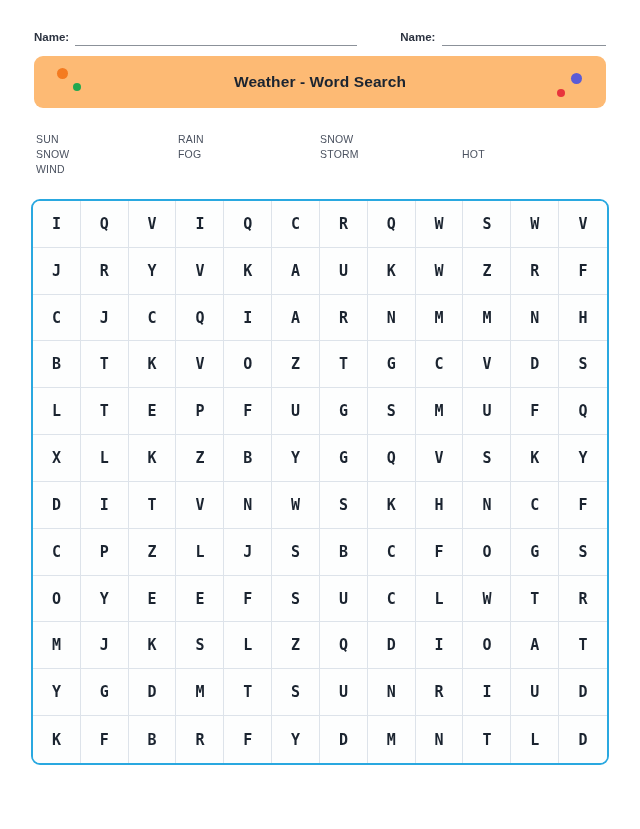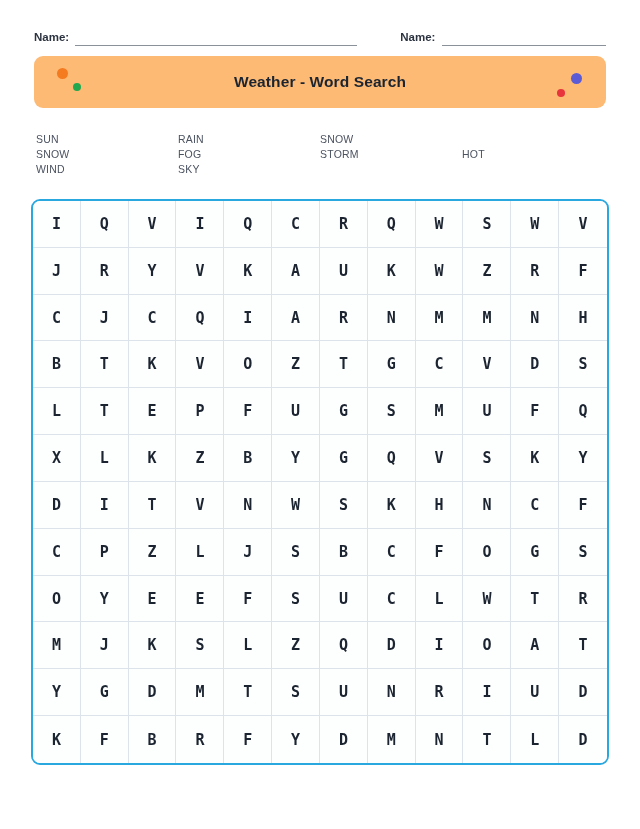--- a/index.html
+++ b/index.html
@@ -170,21 +170,20 @@
       <span class="word-cell">SNOW</span>
     </div>
     <div class="word-row">
       <span class="word-cell">SNOW</span>
       <span class="word-cell">FOG</span>
       <span class="word-cell">STORM</span>
       <span class="word-cell">HOT</span>
     </div>
     <div class="word-row">
       <span class="word-cell">WIND</span>
-      <span class="word-cell">SKY</span>
       <span class="word-cell"></span>
       <span class="word-cell"></span>
     </div>
   </div>
 
   <div class="grid-wrap">
     <div class="grid" id="letter-grid">
         <div class="cell">I</div>
         <div class="cell">Q</div>
         <div class="cell">V</div>

